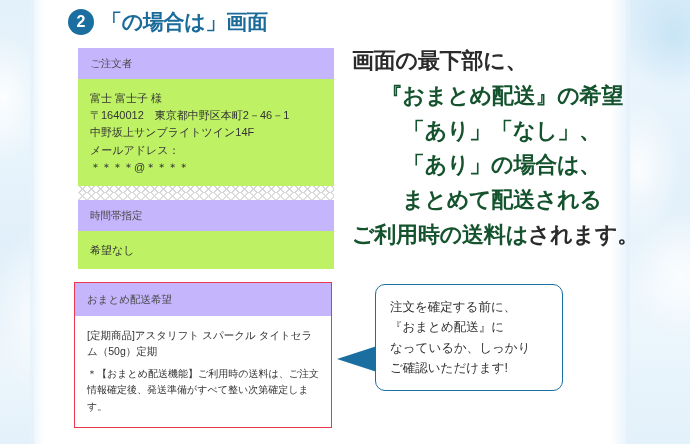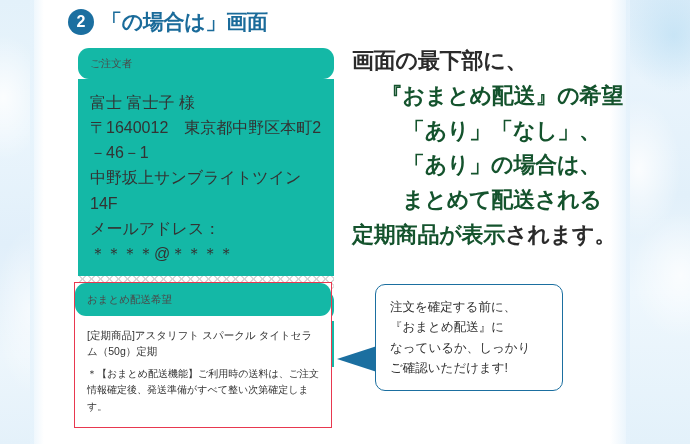--- a/index.html
+++ b/index.html
@@ -98,32 +98,31 @@
   }
 
   
   .screen-card {
     position: absolute;
     left: 78px;
     top: 48px;
     width: 256px;
   }
   .sect-header {
-    background: #14b8a6;
+    background: #c4b5fd;
     color: #4a4a4a;
     font-size: 10.5px;
     padding: 9px 12px;
     line-height: 1.2;
-    border-radius: 11px;
   }
   .sect-body {
-    background: #14b8a6;
+    background: #bef264;
     padding: 11px 12px 10px 12px;
     color: #333333;
-    font-size: 16px;
+    font-size: 11px;
     line-height: 1.58;
   }
   .sect-body .tel u {
     text-decoration: underline;
   }
 
   
   .torn {
     position: relative;
     height: 14px;
@@ -264,21 +263,21 @@
       <div class="hilite-note">＊【おまとめ配送機能】ご利用時の送料は、ご注文情報確定後、発送準備がすべて整い次第確定します。</div>
     </div>
   </div>
 
   <div class="callout-copy">
     <div class="dark">画面の最下部に、</div>
     <div class="red">『おまとめ配送』の希望</div>
     <div class="red">「あり」「なし」、</div>
     <div class="red">「あり」の場合は、</div>
     <div class="red">まとめて配送される</div>
-    <div><span class="red">定期商品が表示</span><span class="dark">されます。</span></div>
+    <div><span class="red">ご利用時の送料は</span><span class="dark">されます。</span></div>
   </div>
 
   <div class="bubble-tail"></div>
   <div class="bubble">
     <div>注文を確定する前に、</div>
     <div>『おまとめ配送』に</div>
     <div>なっているか、しっかり</div>
     <div>ご確認いただけます!</div>
   </div>
 

